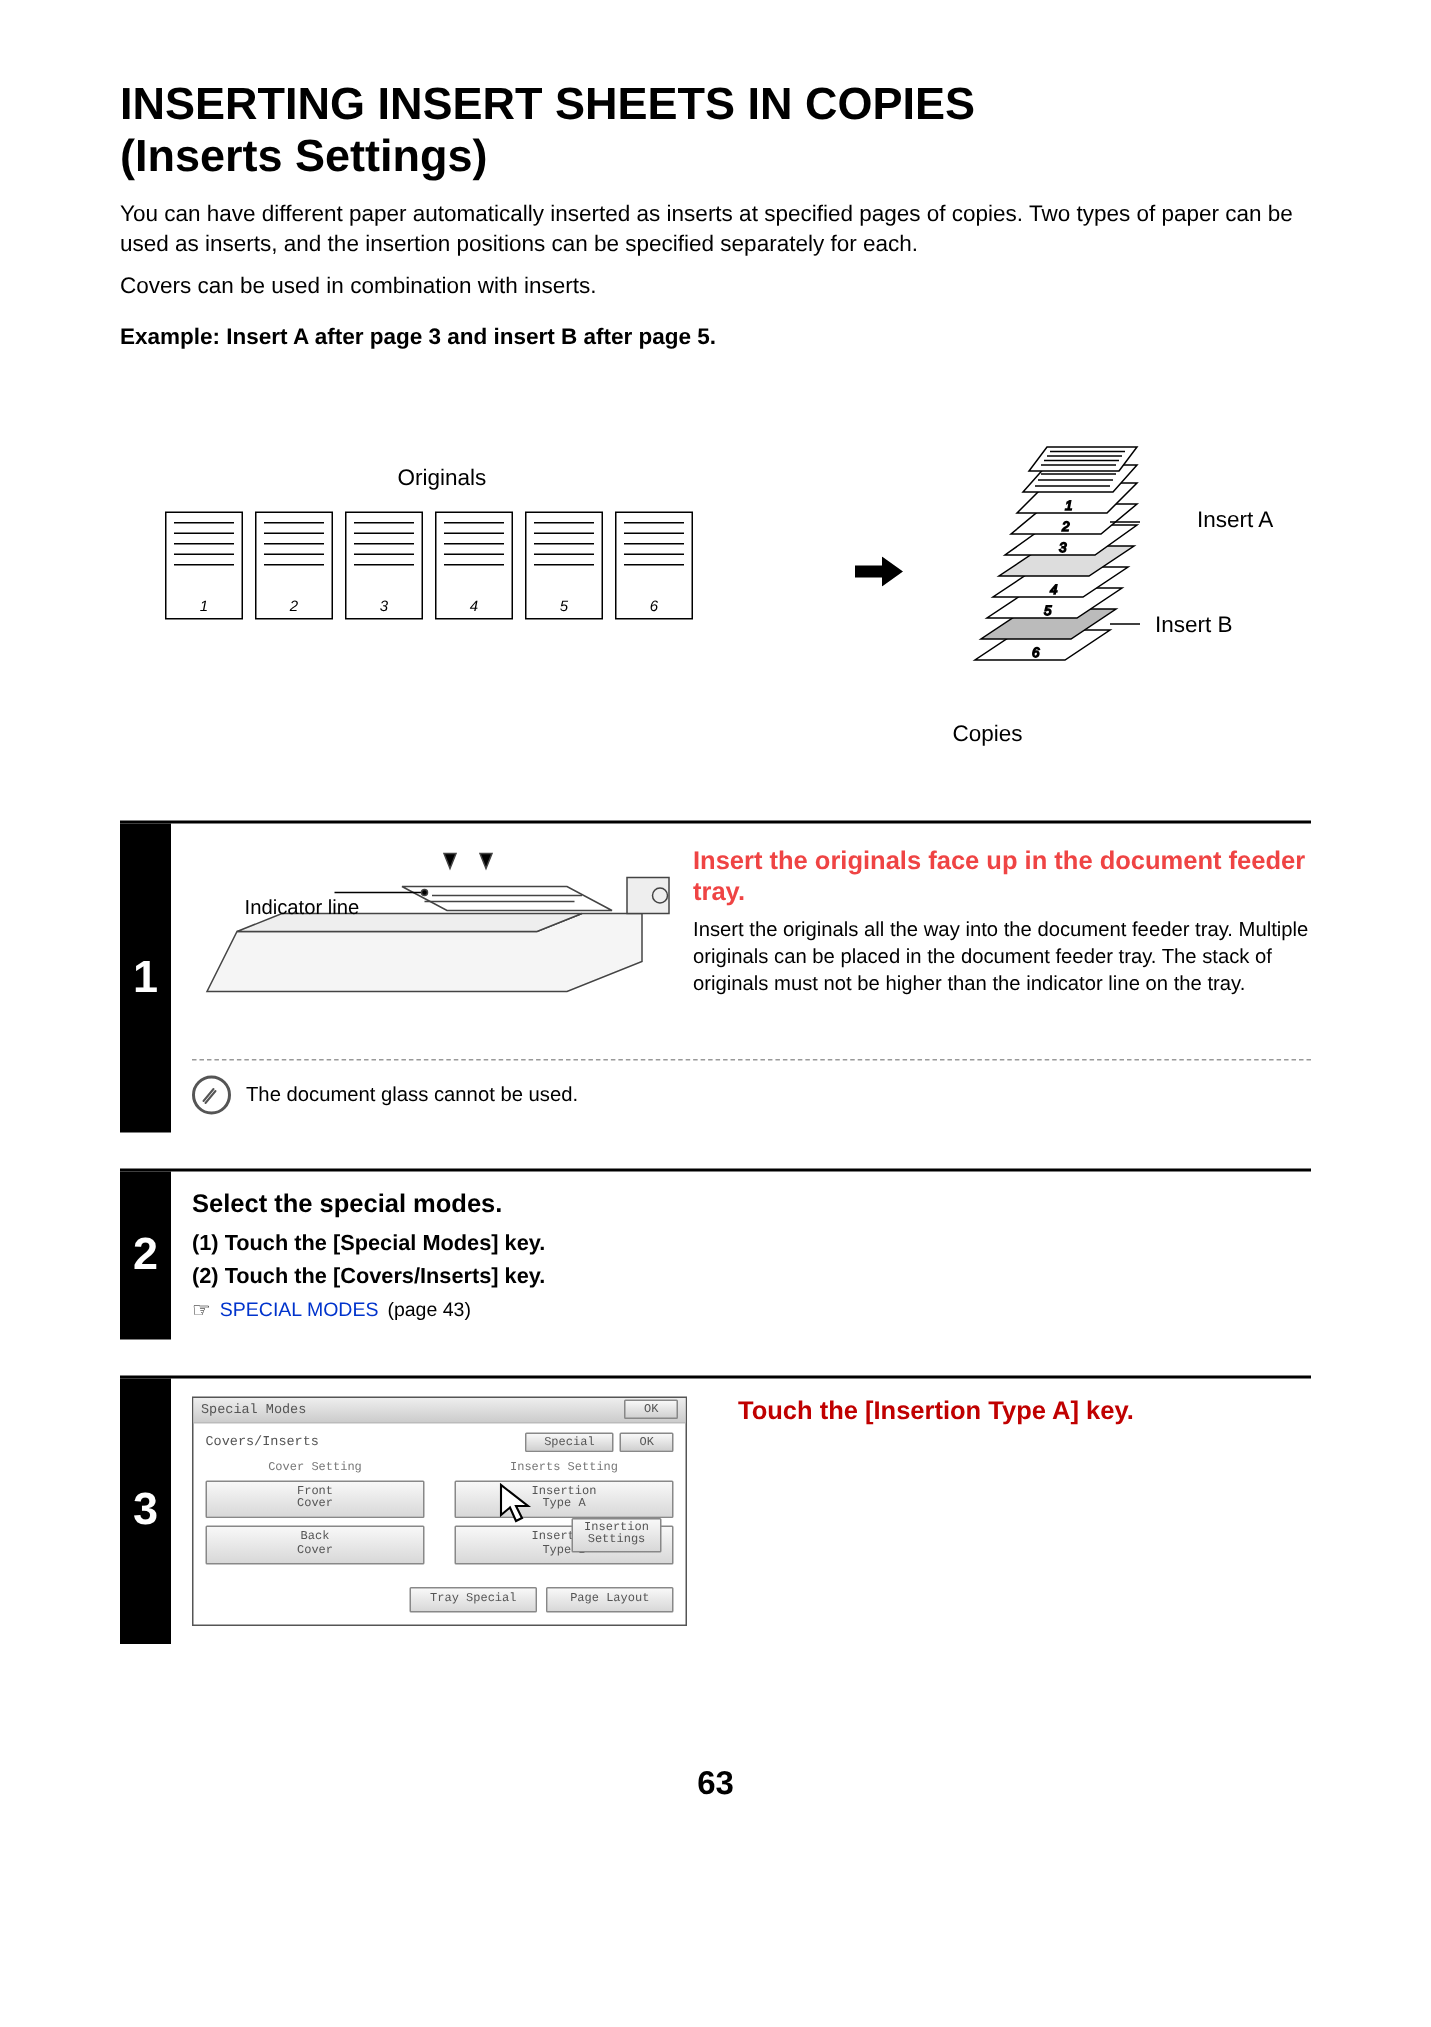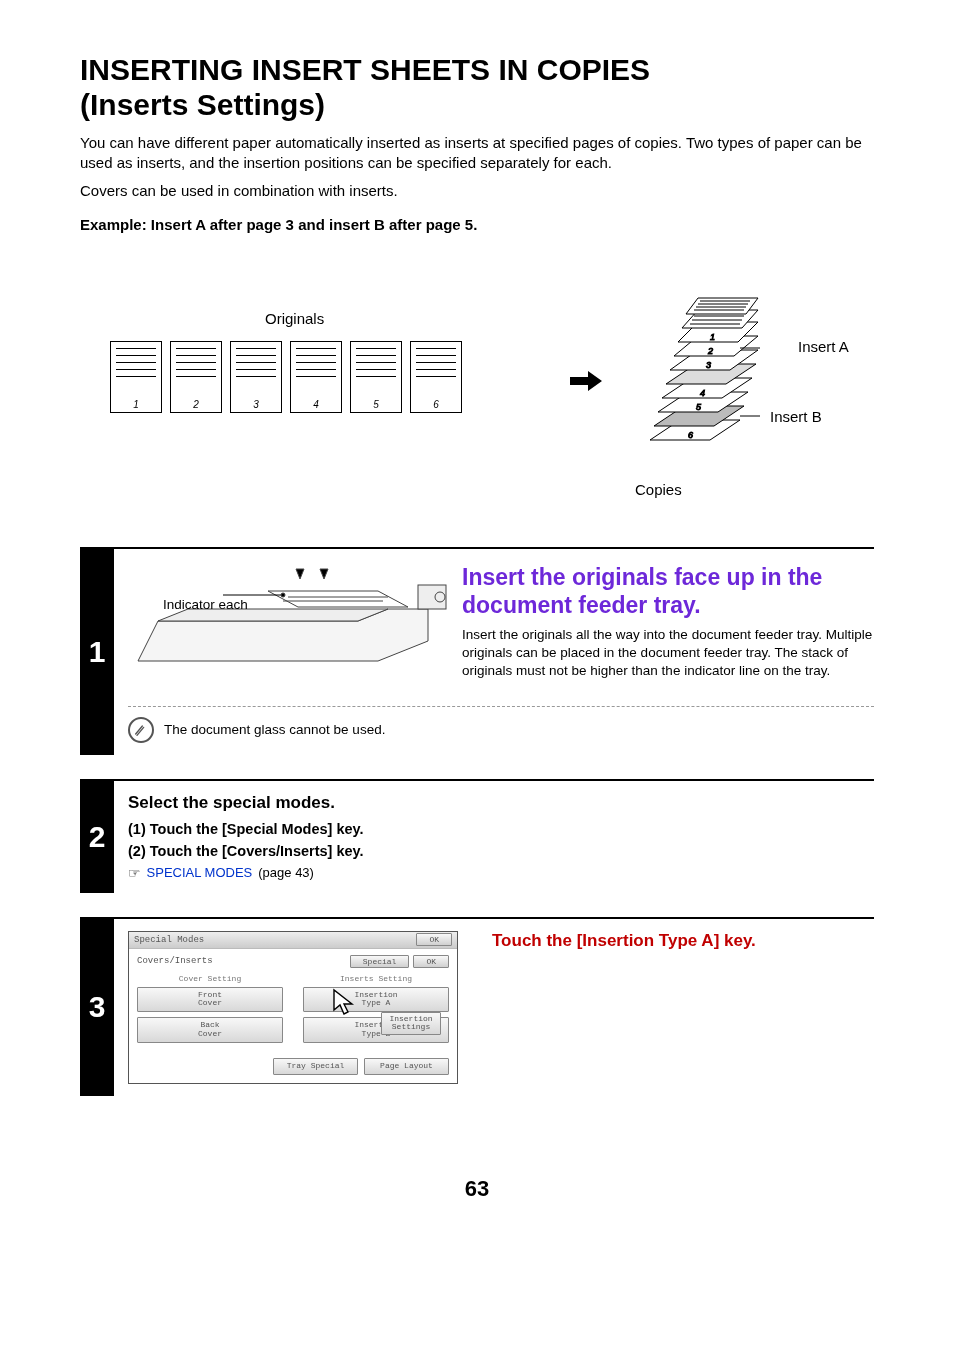--- a/index.html
+++ b/index.html
@@ -24,21 +24,21 @@
 
   
   .step { display:flex; align-items:stretch; border-top:2px solid #000; margin-top:24px; }
   .step-num { width:34px; background:#000; color:#fff; font-size:30px; font-weight:bold; display:flex; align-items:center; justify-content:center; }
   .step-body { flex:1; padding:12px 0 12px 14px; }
 
   
   .s1row { display:flex; gap:14px; }
   .s1img { width:320px; height:135px; position:relative; }
   .s1txt { flex:1; padding-top:2px; }
-  .s1txt h3 { color:#6d28d9; font-size:23px; font-weight:bold; line-height:1.25; margin-bottom:6px;}
+  .s1txt h3 { color:#ef4444; font-size:17px; font-weight:bold; line-height:1.25; margin-bottom:6px;}
   .s1txt p  { font-size:13.5px; line-height:1.35; }
   svg.feeder { position:absolute; top:0; left:0; }
   .indlabel { position:absolute; top:36px; left:35px; font-size:13.5px; line-height:1.2;}
   .dashed-sep { border:none; border-top:1px dashed #999; margin:10px 0 10px 0; }
   .note-row { display:flex; align-items:center; gap:10px; }
   .note-icon { width:26px;height:26px;border:2px solid #555;border-radius:50%;display:flex;align-items:center;justify-content:center;}
   .note-icon svg { width:16px;height:16px; }
   .note-text { font-size:13.5px; }
 
   
@@ -208,21 +208,21 @@
               <polygon points="168,8 176,8 172,18" fill="#000"></polygon>
               <polygon points="192,8 200,8 196,18" fill="#000"></polygon>
 
               <rect x="290" y="24" width="28" height="24" fill="#eee"></rect>
               <circle cx="312" cy="36" r="5"></circle>
 
               <line x1="95" y1="34" x2="155" y2="34" stroke="#000"></line>
               <circle cx="155" cy="34" r="2" fill="#000"></circle>
             </g>
           </svg>
-          <div class="indlabel">Indicator each</div>
+          <div class="indlabel">Indicator line</div>
         </div>
         <div class="s1txt">
           <h3>Insert the originals face up in the document feeder tray.</h3>
           <p>Insert the originals all the way into the document feeder tray. Multiple originals can be placed in the document feeder tray. The stack of originals must not be higher than the indicator line on the tray.</p>
         </div>
       </div>
       <hr class="dashed-sep">
       <div class="note-row">
         <div class="note-icon">
           <svg viewBox="0 0 24 24">

